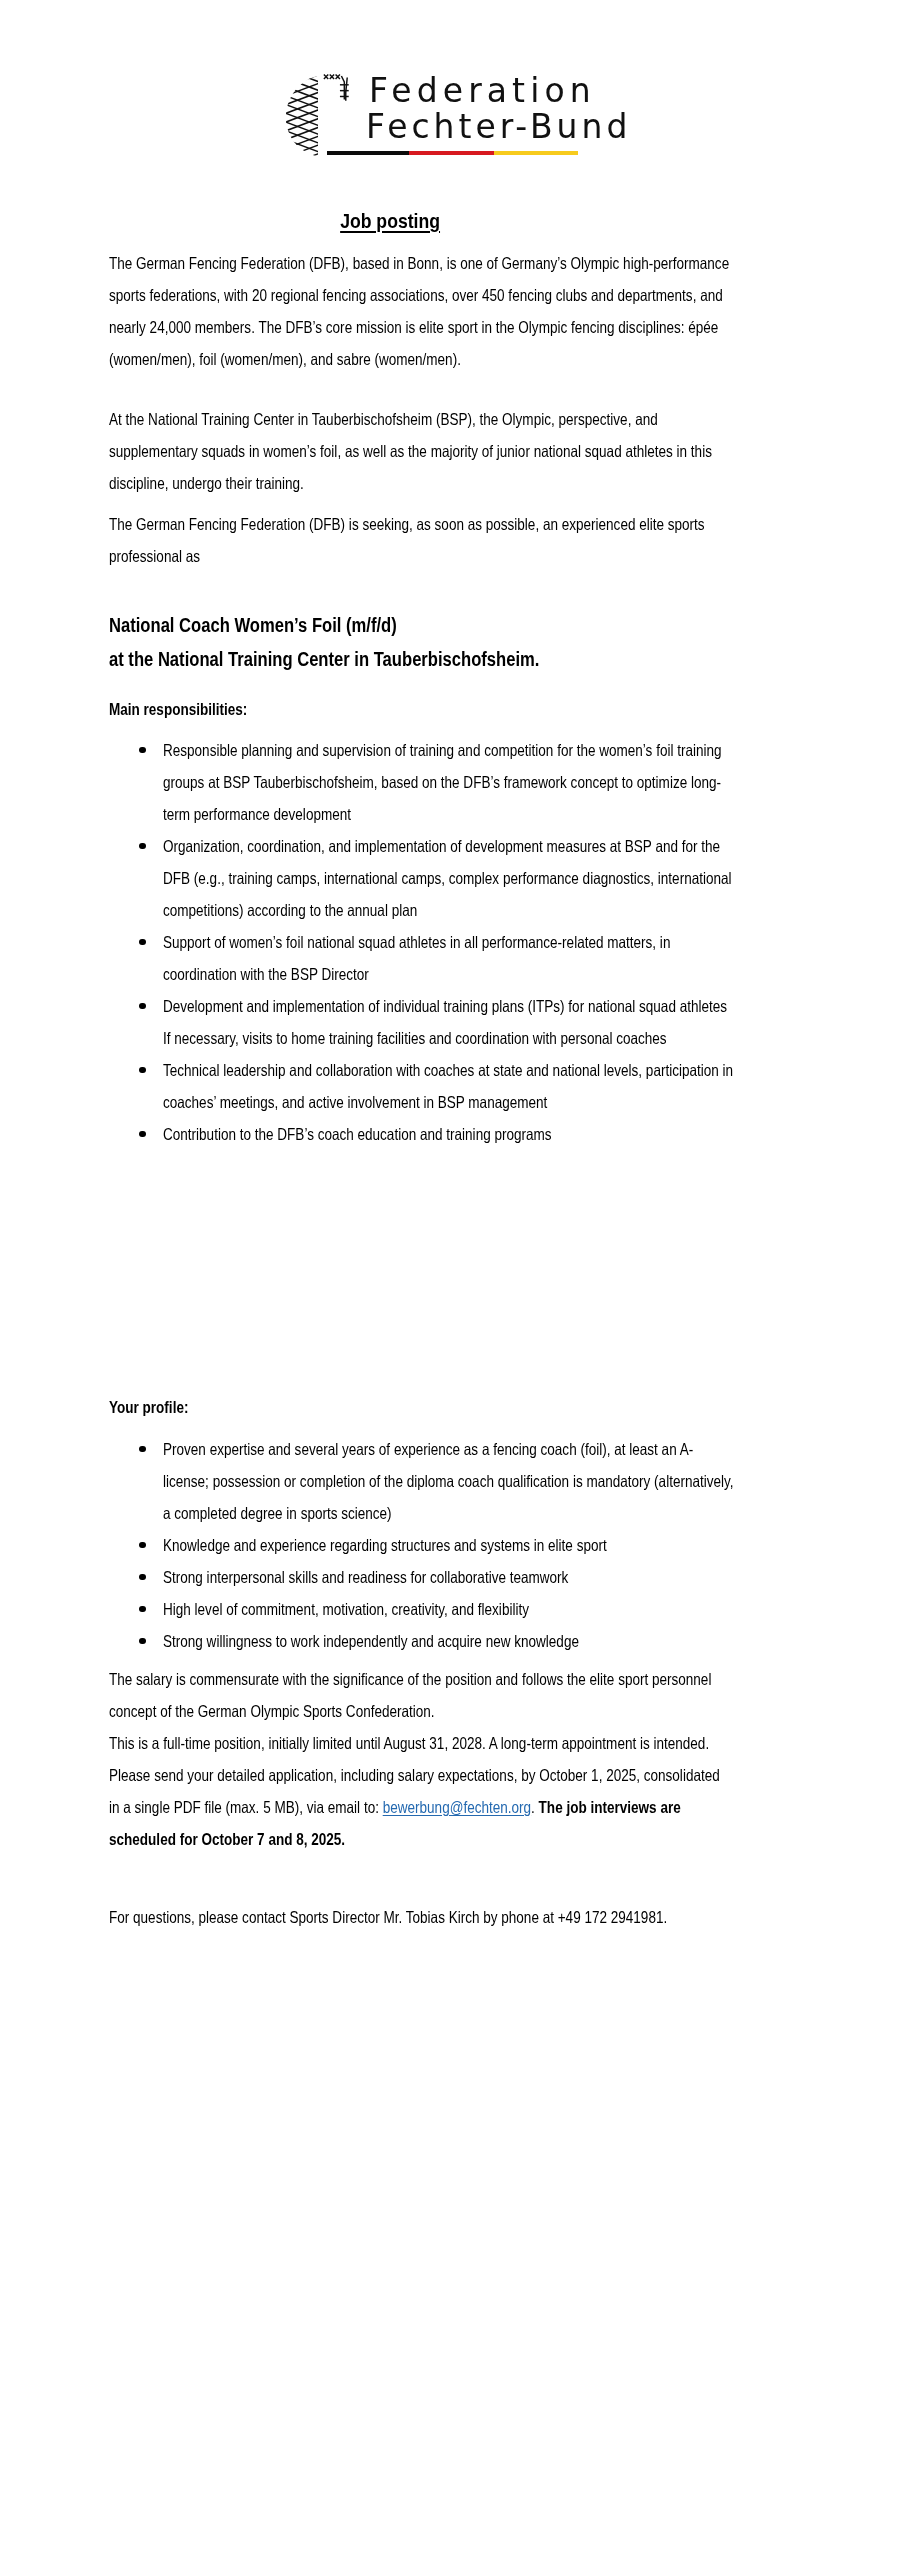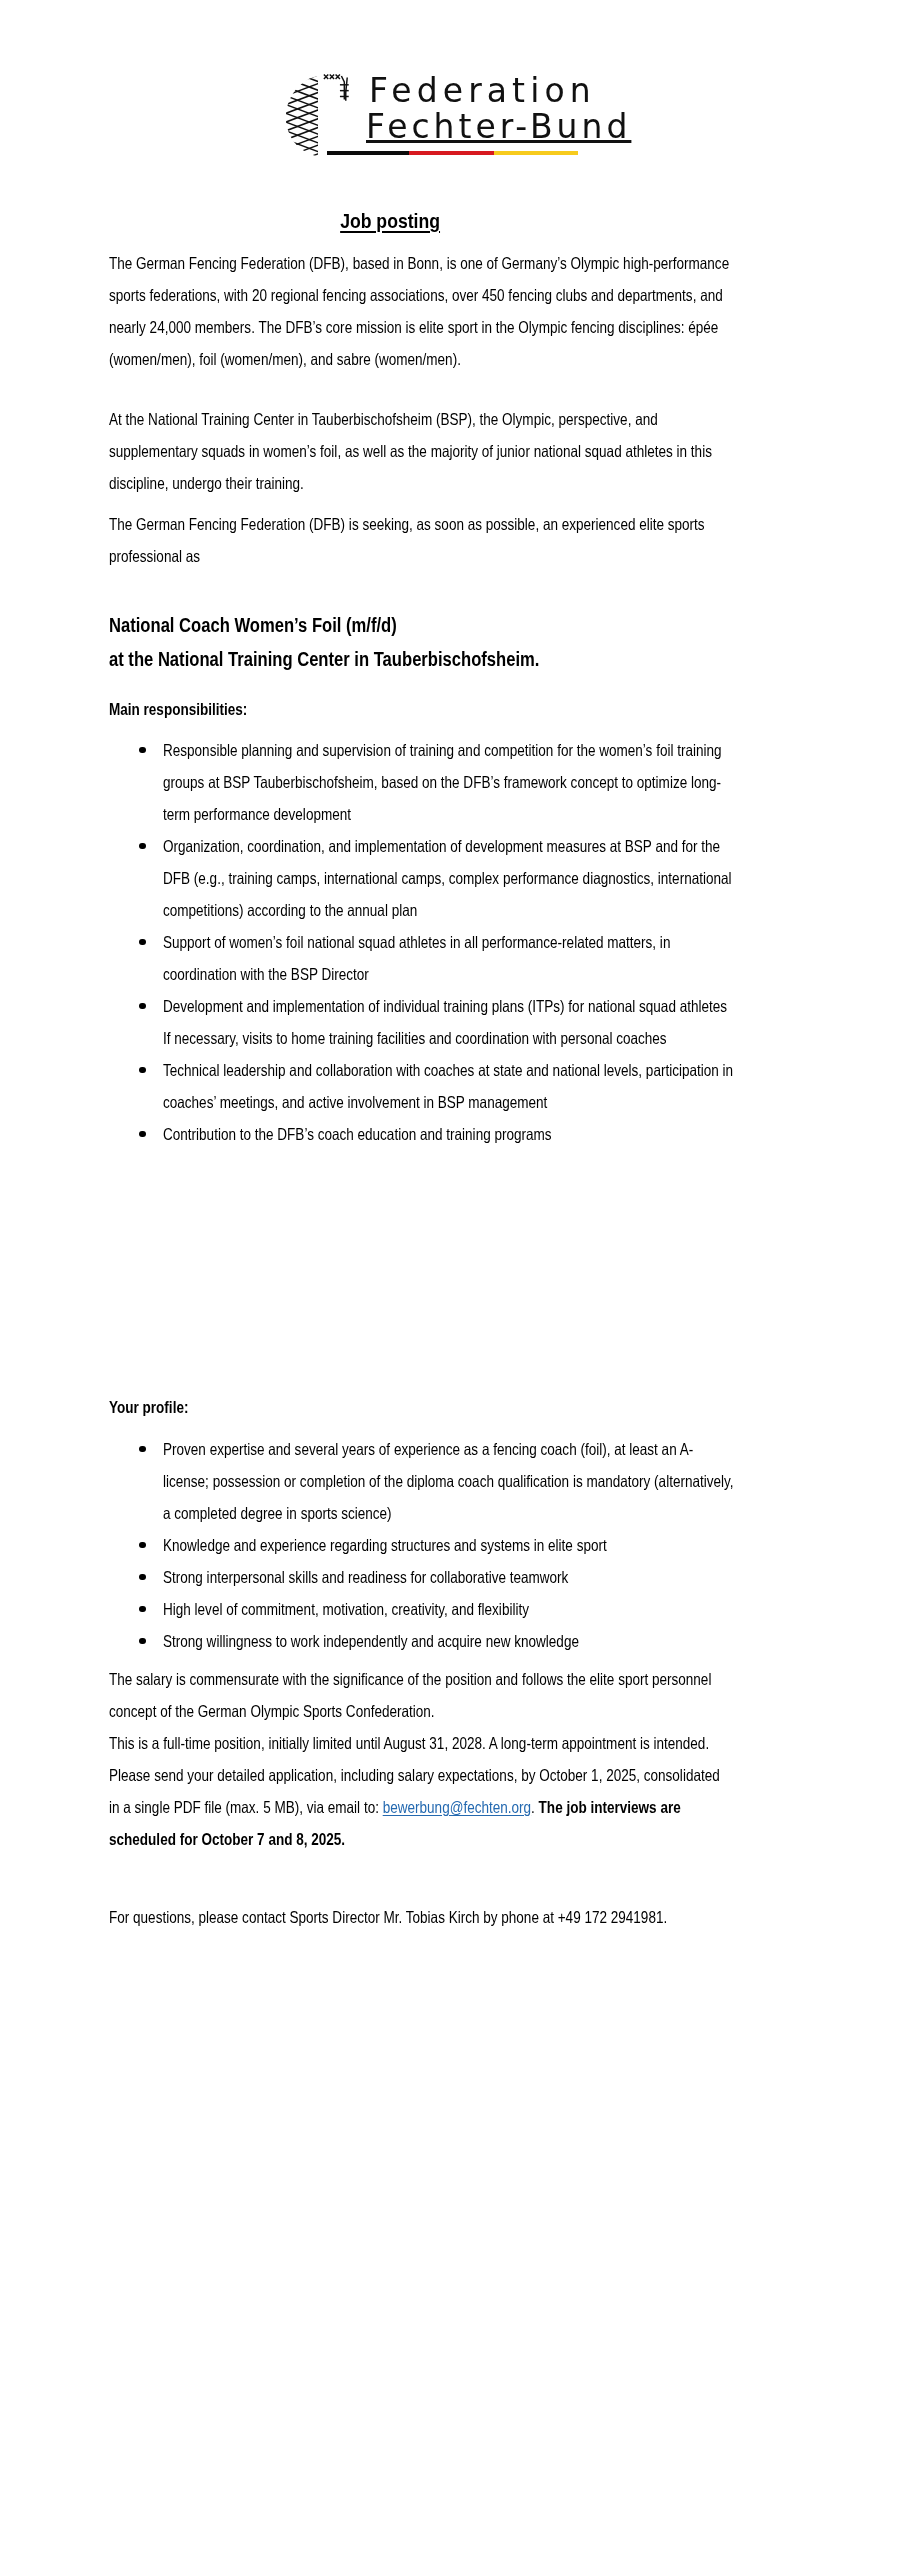--- a/index.html
+++ b/index.html
@@ -176,21 +176,21 @@
       <g stroke="#111" stroke-width="2" fill="none">
         <path d="M56 6 L62 12 M62 6 L56 12 M64 6 L70 12 M70 6 L64 12 M72 6 L78 12 M78 6 L72 12"></path>
         <path d="M80 8 L84 16 L84 40 M88 10 L86 30 L86 42"></path>
         <line x1="78" y1="20" x2="90" y2="20"></line>
         <line x1="78" y1="28" x2="90" y2="28"></line>
         <line x1="78" y1="36" x2="90" y2="36"></line>
       </g>
     </svg>
     <div class="logo-text">
       <span class="logo-line1">Federation</span>
-      <span class="logo-line2" style="left:43px;text-decoration:underline;">Fechter-Bund</span>
+      <span class="logo-line2" style="left:43px;">Fechter-Bund</span>
     </div>
     <div class="logo-bar">
       <span class="bar-black"></span>
       <span class="bar-red"></span>
       <span class="bar-gold"></span>
     </div>
   </div>
 
   <div class="title">
     <span>Job posting</span>

